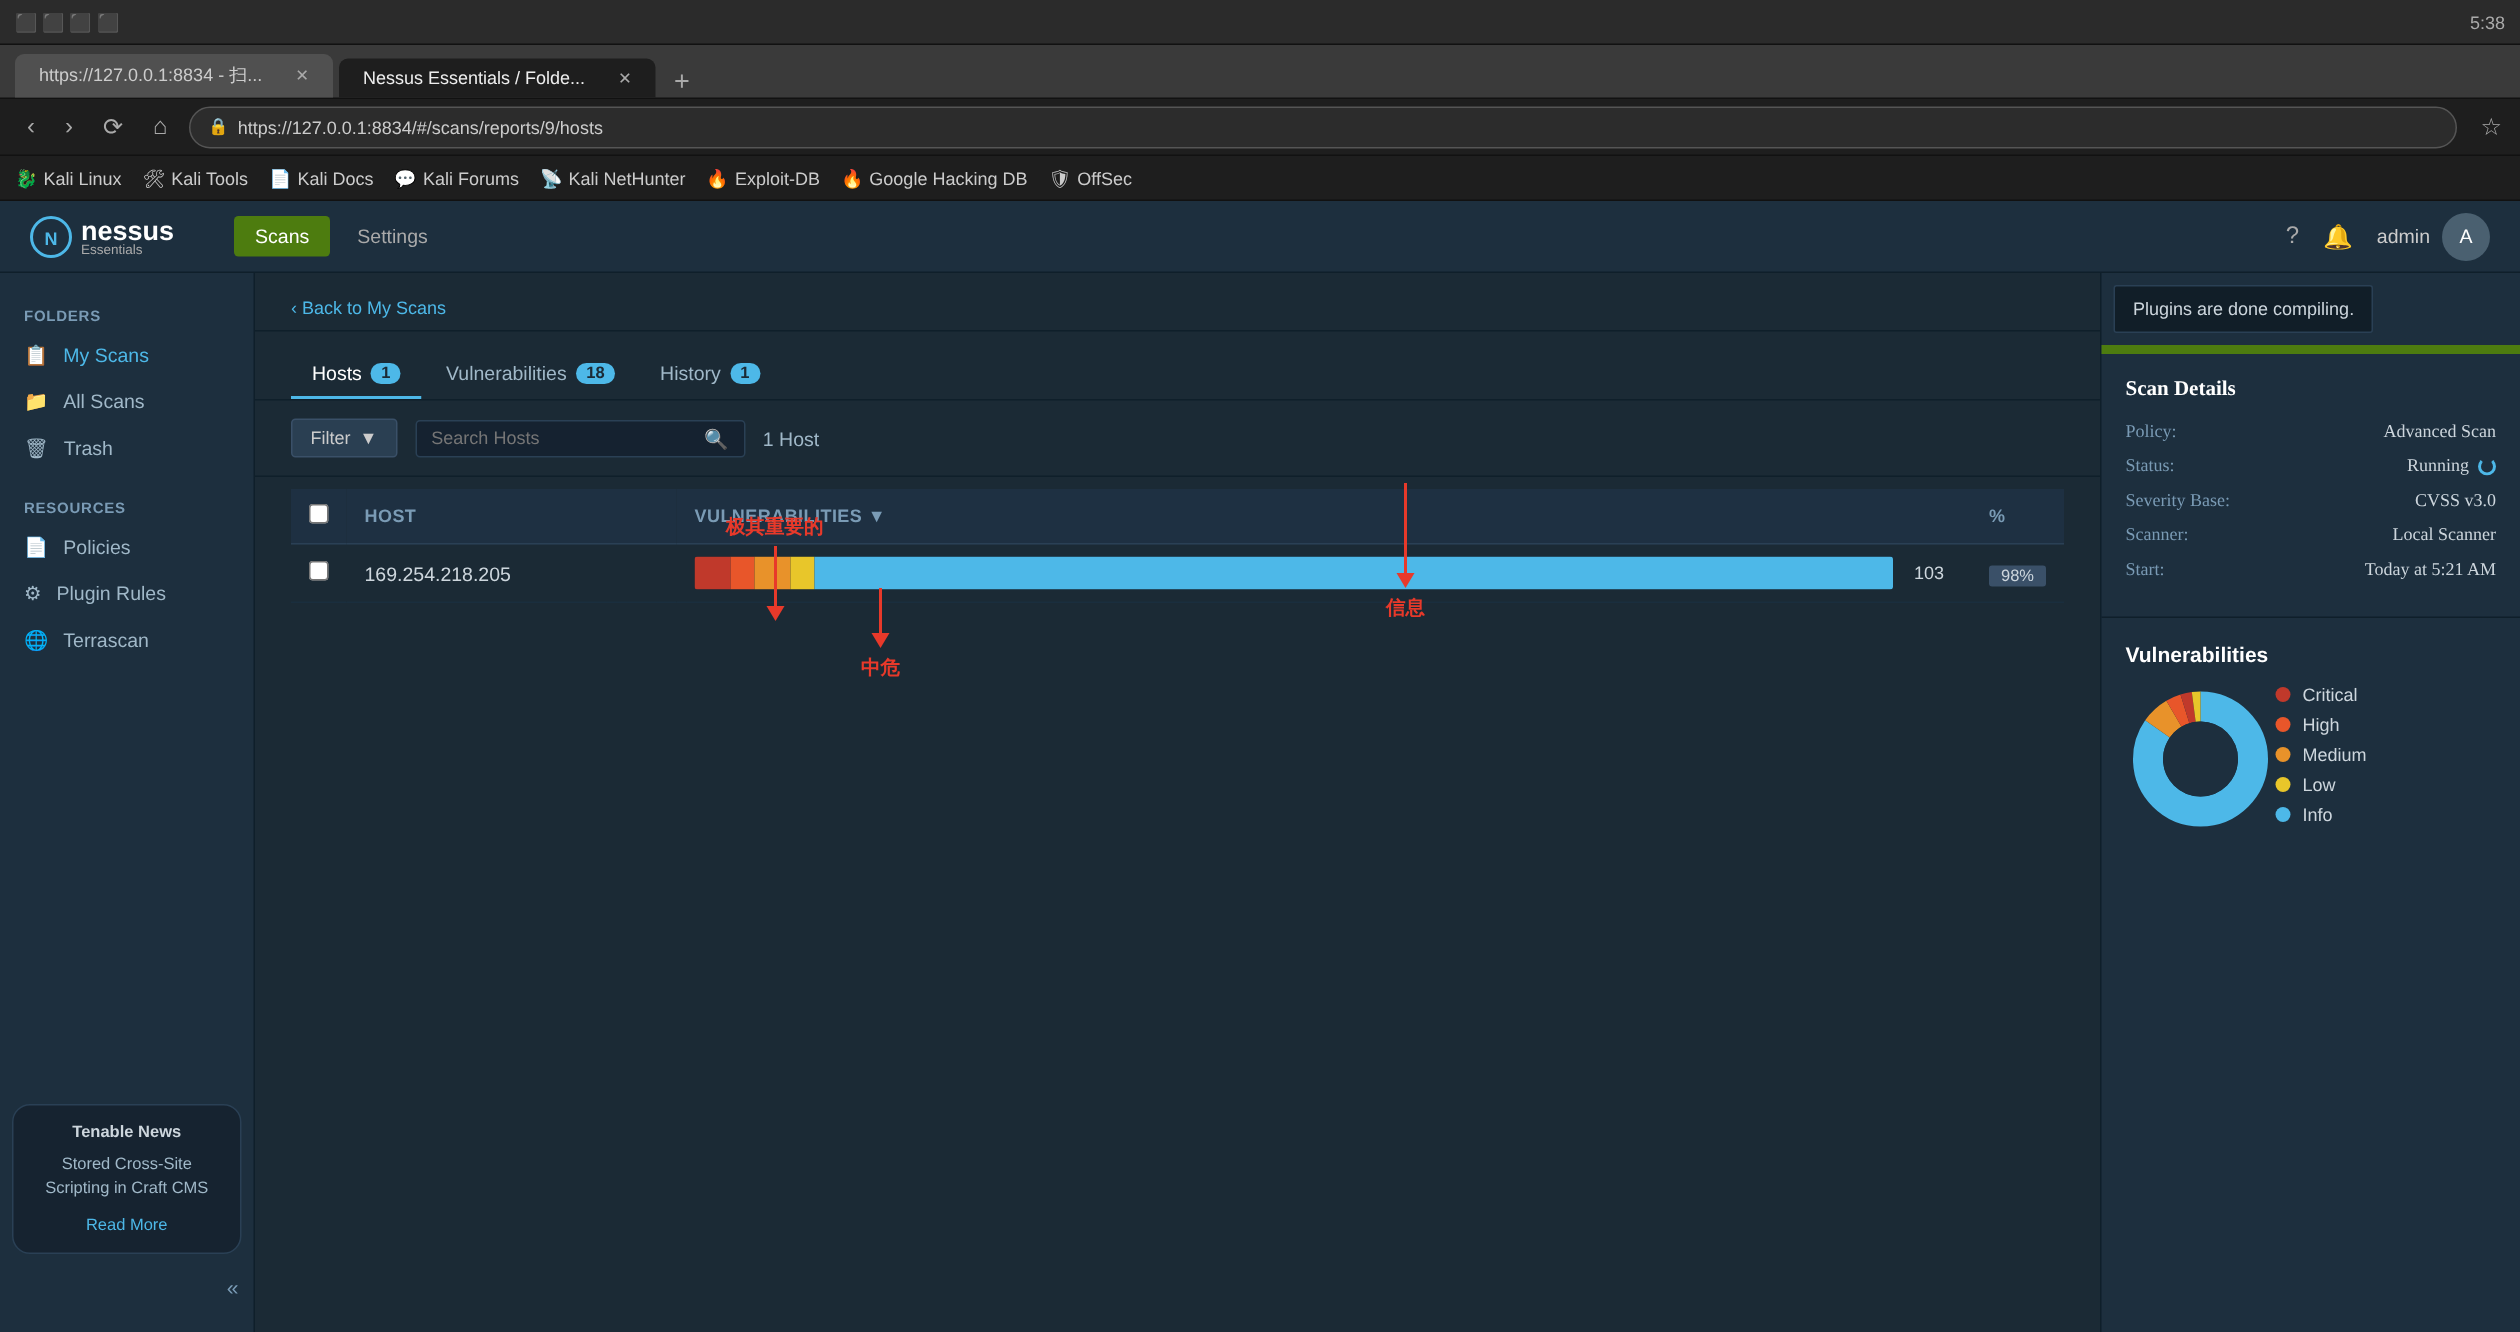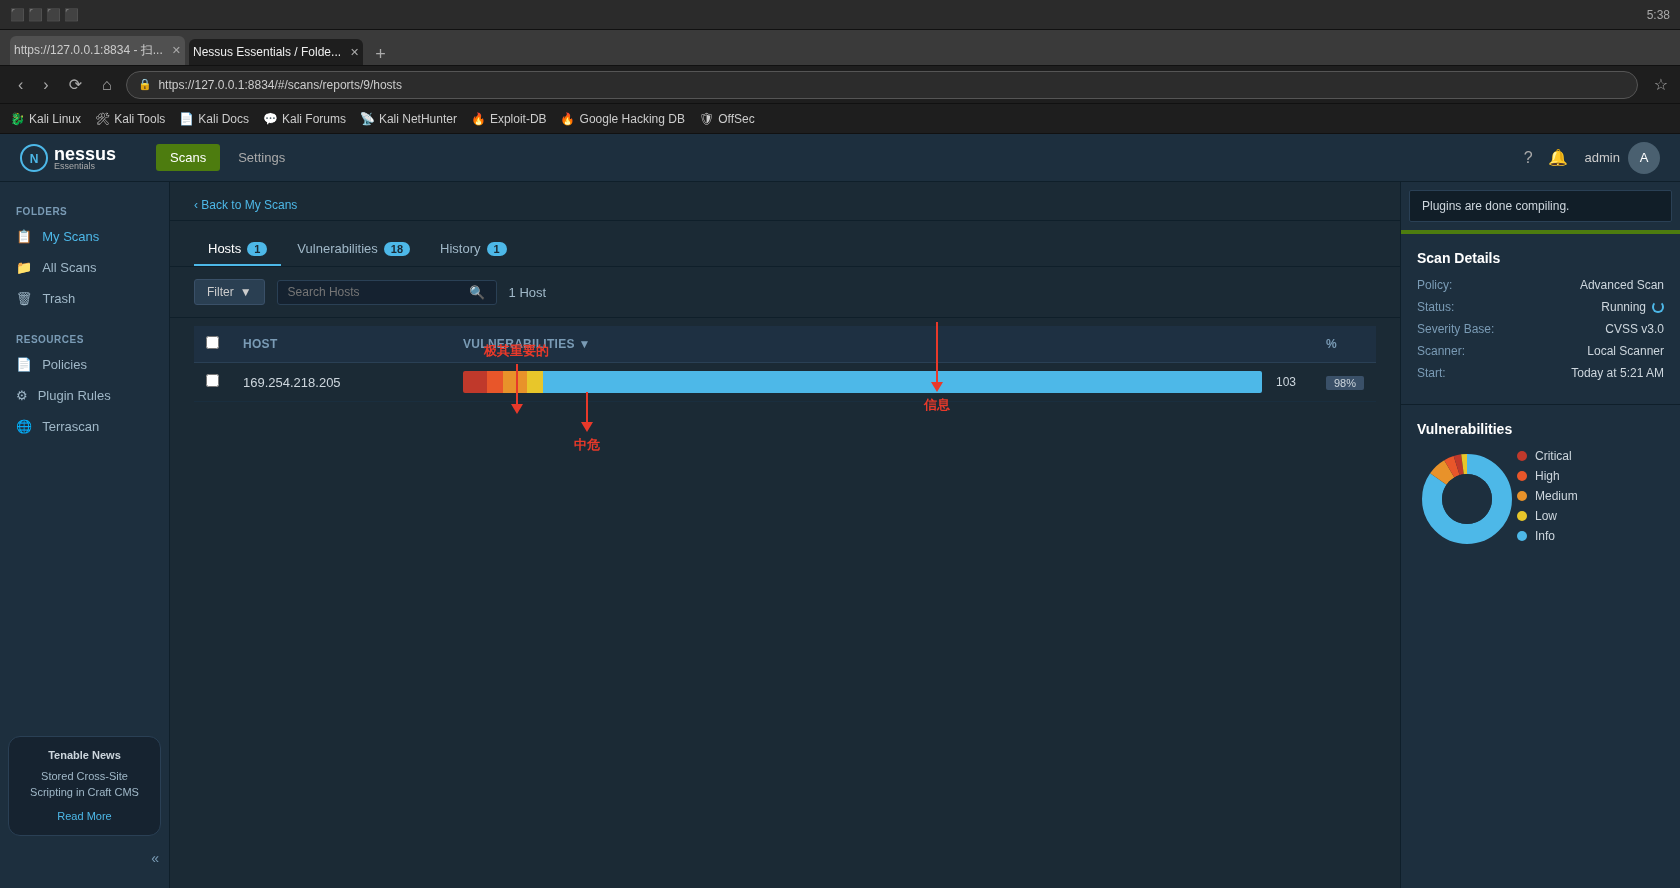--- a/index.html
+++ b/index.html
@@ -26,27 +26,27 @@
     .browser-tabs {
       background: #3a3a3a;
       height: 36px;
       display: flex;
       align-items: flex-end;
       padding: 0 10px;
       border-bottom: 1px solid #111;
     }
     .browser-tab {
       background: #505050;
-      padding: 6px 4px;
+      padding: 6px 16px;
       border-radius: 6px 6px 0 0;
       font-size: 12px;
       color: #ccc;
       display: flex;
       align-items: center;
-      gap: 9px;
+      gap: 22px;
       margin-right: 4px;
     }
     .browser-tab.active {
       background: #1e1e1e;
       color: #eee;
     }
     .tab-close { color: #aaa; cursor: pointer; font-size: 11px; }
     .browser-nav {
       background: #1e1e1e;
       height: 38px;
@@ -350,37 +350,37 @@
       border-left: 1px solid #0f1f2a;
       display: flex;
       flex-direction: column;
       flex-shrink: 0;
     }
 
     
     .notification-banners {
       padding: 8px;
       display: flex;
-      flex-direction: column;
       gap: 4px;
     }
     .notification-banner {
       background: #1a2f3e;
       border: 1px solid #2a4055;
       padding: 8px 12px;
       font-size: 12px;
       color: #cdd6dd;
       border-radius: 2px;
     }
     .notification-banner.dark { background: #111e28; }
 
     
     .scan-details-panel {
       padding: 16px;
-      border-top: 4px solid #4d7c0f;
+      border-top: 6px solid #4d7c0f;
+      font-family: Liberation Serif, serif;
     }
     .panel-title {
       font-size: 14px;
       font-weight: 600;
       color: #fff;
       margin-bottom: 12px;
     }
     .detail-row {
       display: flex;
       justify-content: space-between;

